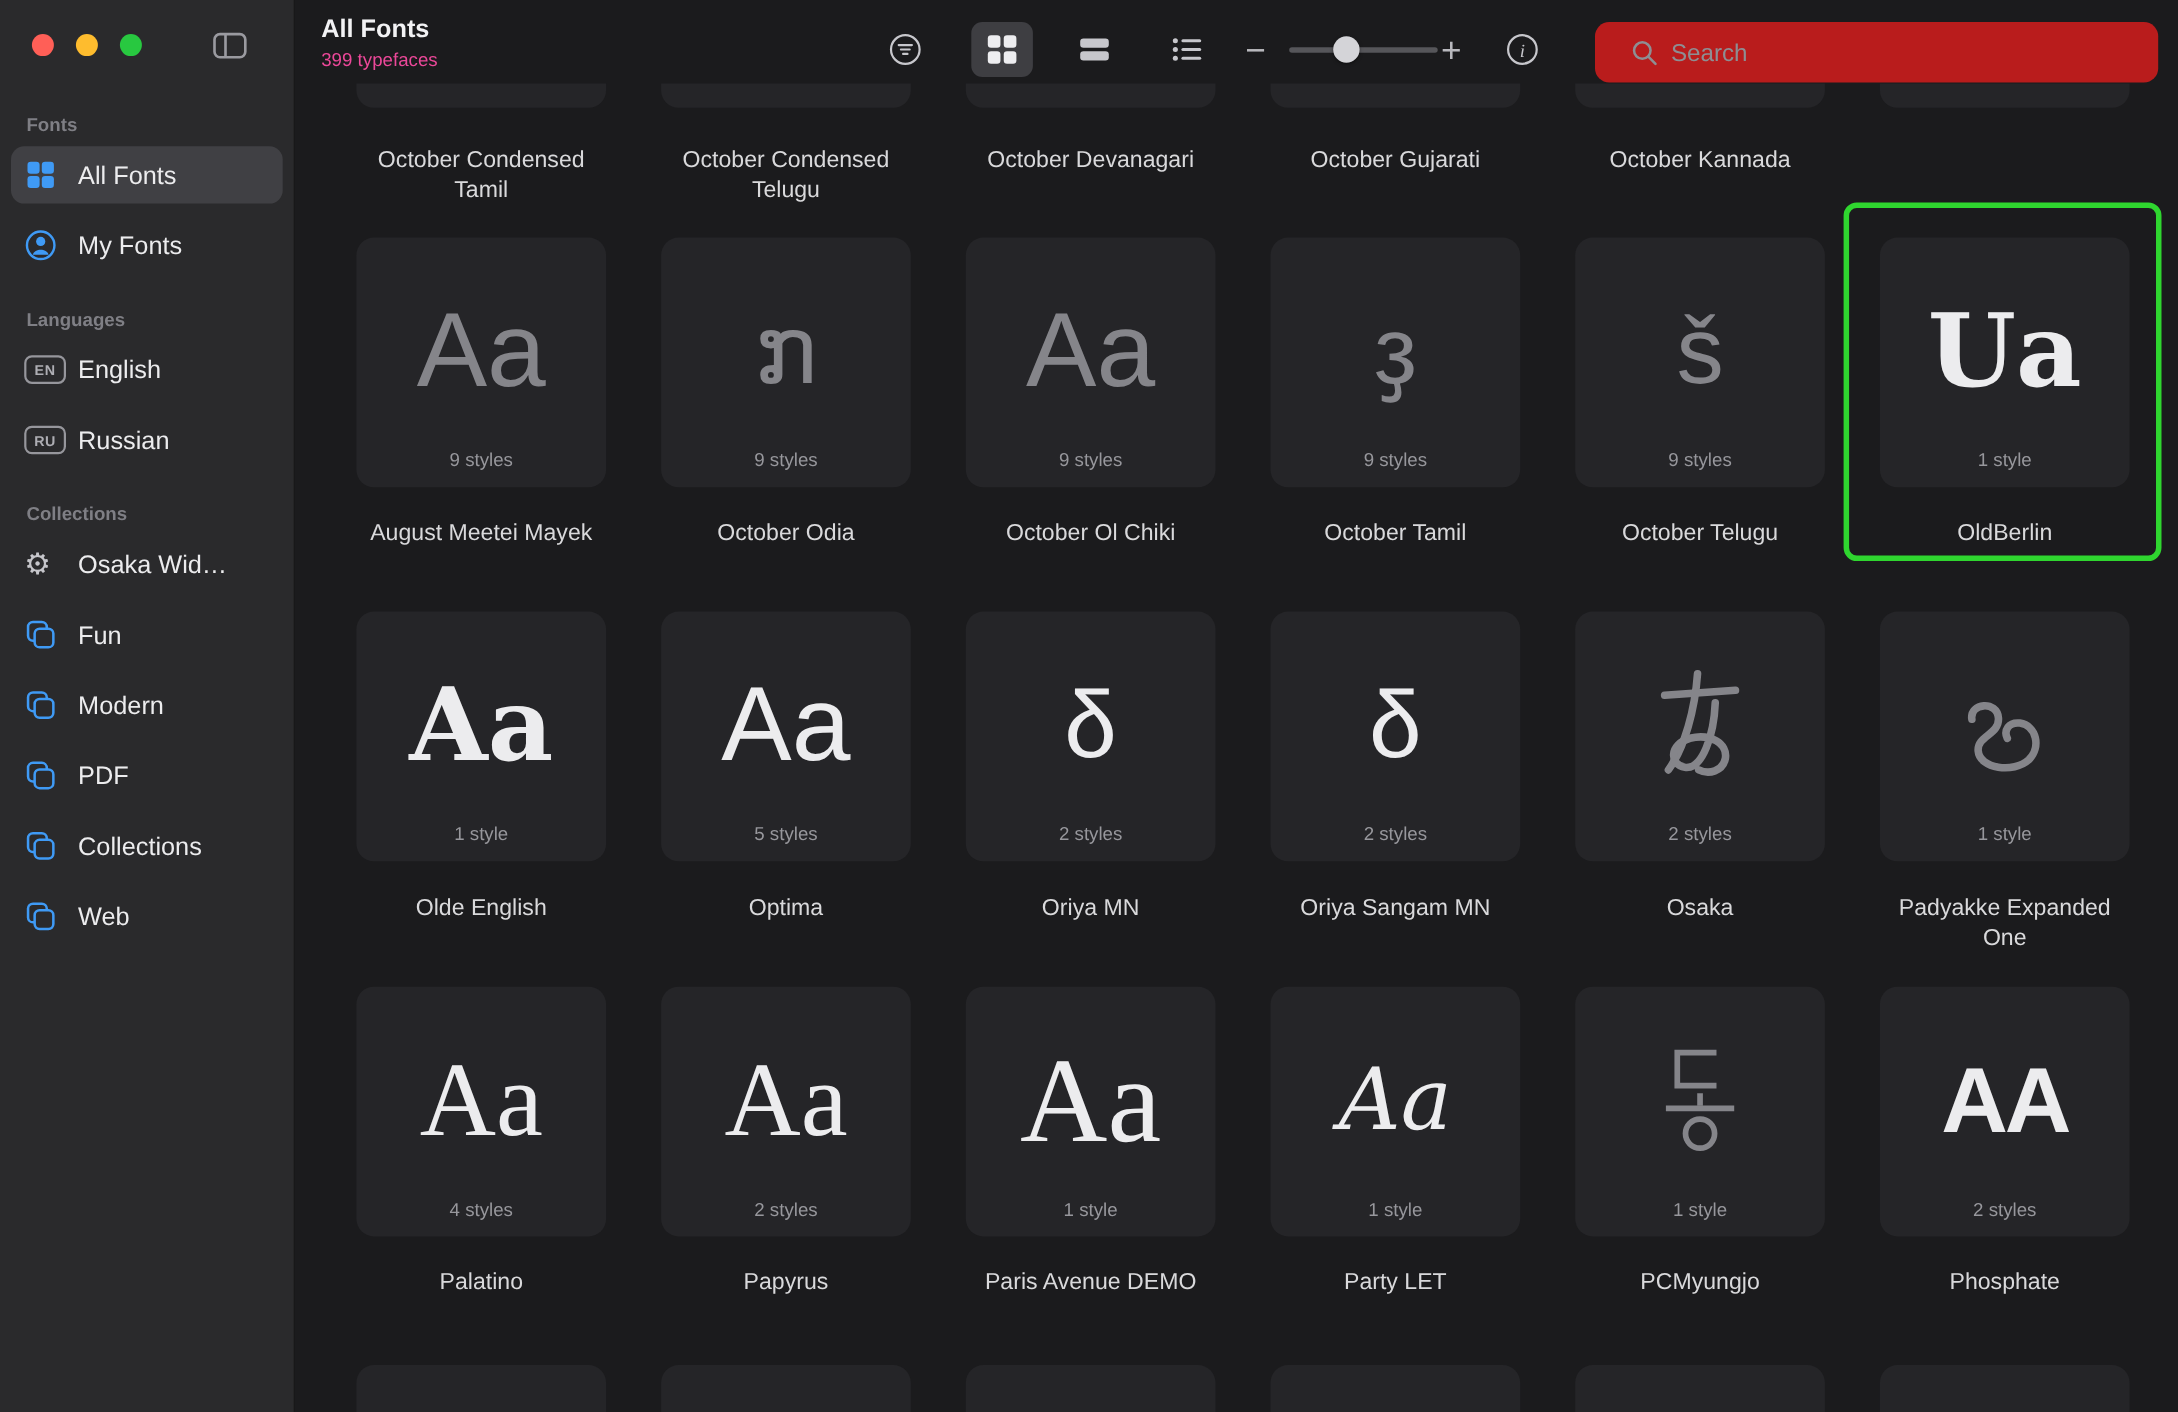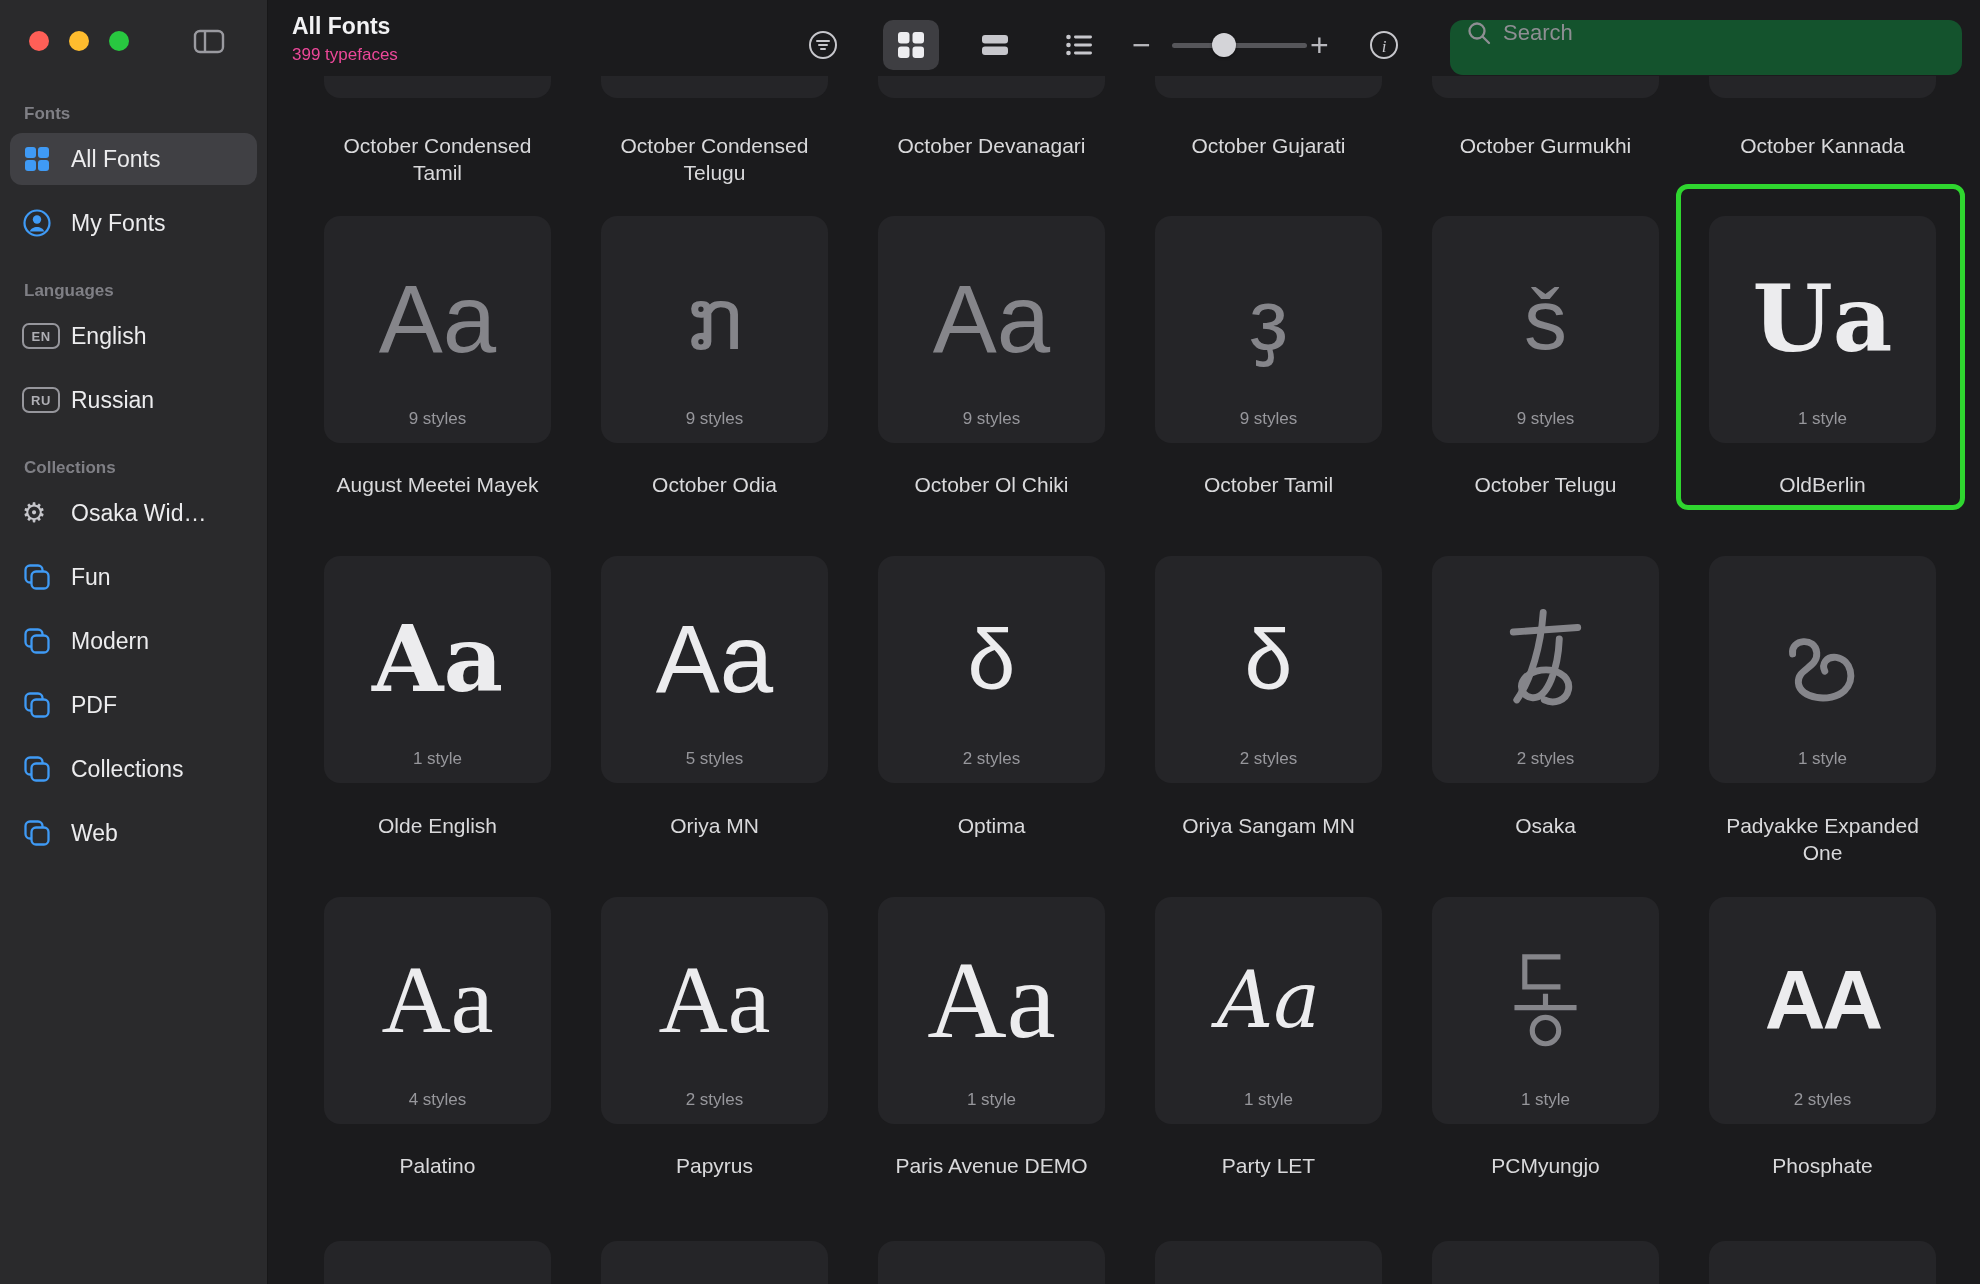--- a/index.html
+++ b/index.html
@@ -54,22 +54,22 @@
   .tb.selected{background:#3e3e42;border-radius:10px;color:#ededf0;}
   .size-minus,.size-plus{position:absolute;top:20px;height:50px;display:flex;align-items:center;
     font-size:32px;color:#b8b8bd;}
   .size-minus{left:864px;}
   .size-plus{left:1042px;}
   .slider{position:absolute;left:904px;top:20px;width:135px;height:50px;}
   .slider .track{position:absolute;top:23px;left:0;right:0;height:5px;border-radius:3px;background:#56565a;}
   .slider .knob{position:absolute;top:13px;left:40px;width:24px;height:24px;border-radius:50%;
     background:#d4d4d8;box-shadow:0 1px 3px rgba(0,0,0,.5);}
   .tb.info{left:1091px;width:50px;}
-  .search{position:absolute;left:1182px;top:20px;width:512px;height:55px;background:#14532d;
-    border-radius:13px;display:flex;align-items:flex-start;gap:11px;padding:0 16px;}
+  .search{position:absolute;left:1182px;top:20px;width:512px;height:55px;background:#b91c1c;
+    border-radius:13px;display:flex;align-items:center;gap:11px;padding:0 32px;}
   .search svg{flex:0 0 26px;width:26px;height:26px;color:#8e8e93;}
   .search input{flex:1;background:transparent;border:none;outline:none;color:#e8e8ea;
     font-size:22px;font-family:inherit;cursor:text;}
   .search input::placeholder{color:#8e8e93;}
 
   
   .gridwrap{position:absolute;inset:0;}
   .grid-row{position:absolute;left:56px;display:grid;grid-template-columns:repeat(6,227px);column-gap:50px;}
   .tile{position:relative;height:227px;background:var(--tile);border-radius:16px;
     display:flex;align-items:center;justify-content:center;padding-bottom:22px;}
@@ -302,21 +302,20 @@
           <div class="sliver bottom"></div>
           <div class="sliver bottom"></div>
           <div class="sliver bottom"></div>
           <div class="sliver bottom"></div>
         </div>
         <div class="grid-row labels" style="top: 132px;">
           <div class="tile-label">October Condensed Tamil</div>
           <div class="tile-label">October Condensed Telugu</div>
           <div class="tile-label">October Devanagari</div>
           <div class="tile-label">October Gujarati</div>
-          <div class="tile-label">October Gurmukhi</div>
           <div class="tile-label">October Kannada</div>
         </div>
         <div class="grid-row tiles" style="top: 216px;">
           <div class="tile">
             <div class="pv dim">Aa</div>
             <div class="styles-count">9 styles</div>
           </div>
           <div class="tile">
             <div class="pv indic dim">ກ</div>
             <div class="styles-count">9 styles</div>
@@ -375,22 +374,22 @@
             <div class="pv dim">
               <svg class="pv-svg">
                 <use href="#glyph-padyakke"></use>
               </svg>
             </div>
             <div class="styles-count">1 style</div>
           </div>
         </div>
         <div class="grid-row labels" style="top: 812px;">
           <div class="tile-label">Olde English</div>
+          <div class="tile-label">Optima</div>
           <div class="tile-label">Oriya MN</div>
-          <div class="tile-label">Optima</div>
           <div class="tile-label">Oriya Sangam MN</div>
           <div class="tile-label">Osaka</div>
           <div class="tile-label">Padyakke Expanded One</div>
         </div>
         <div class="grid-row tiles" style="top: 897px;">
           <div class="tile">
             <div class="pv serif bright">Aa</div>
             <div class="styles-count">4 styles</div>
           </div>
           <div class="tile">

